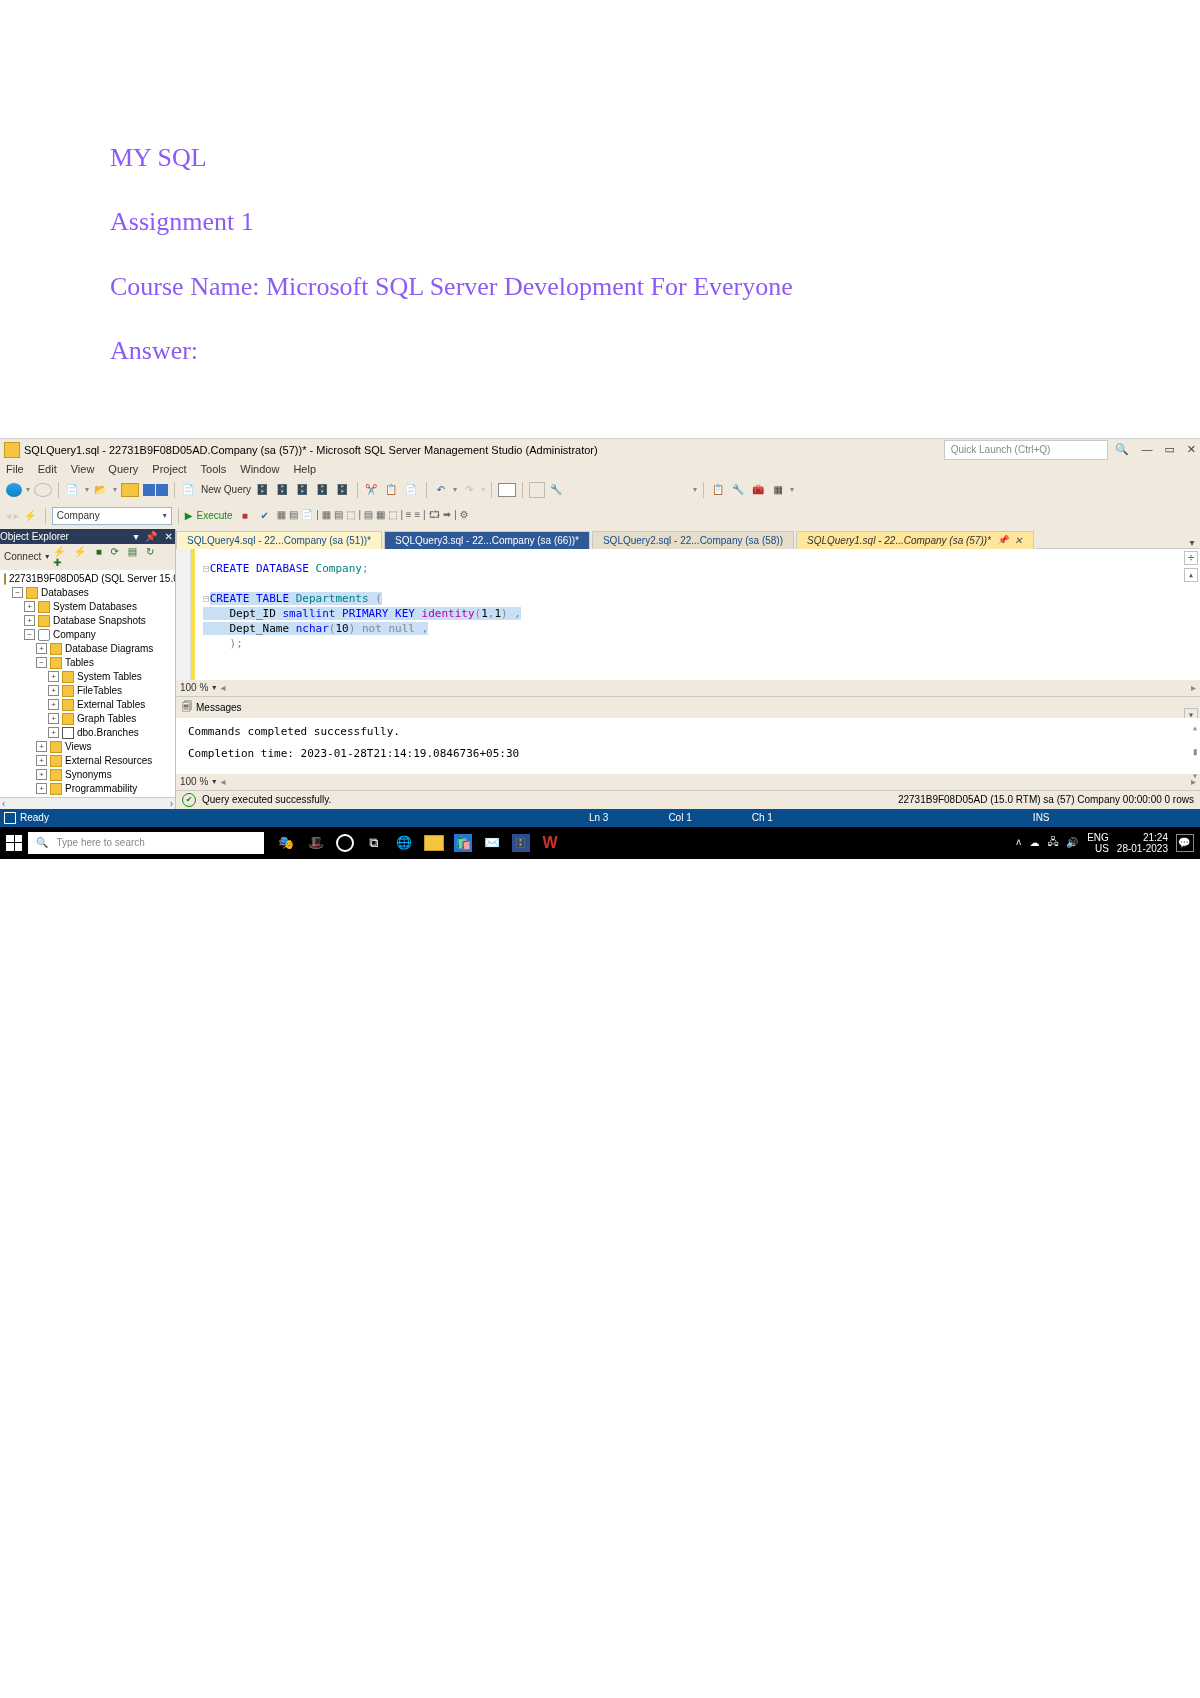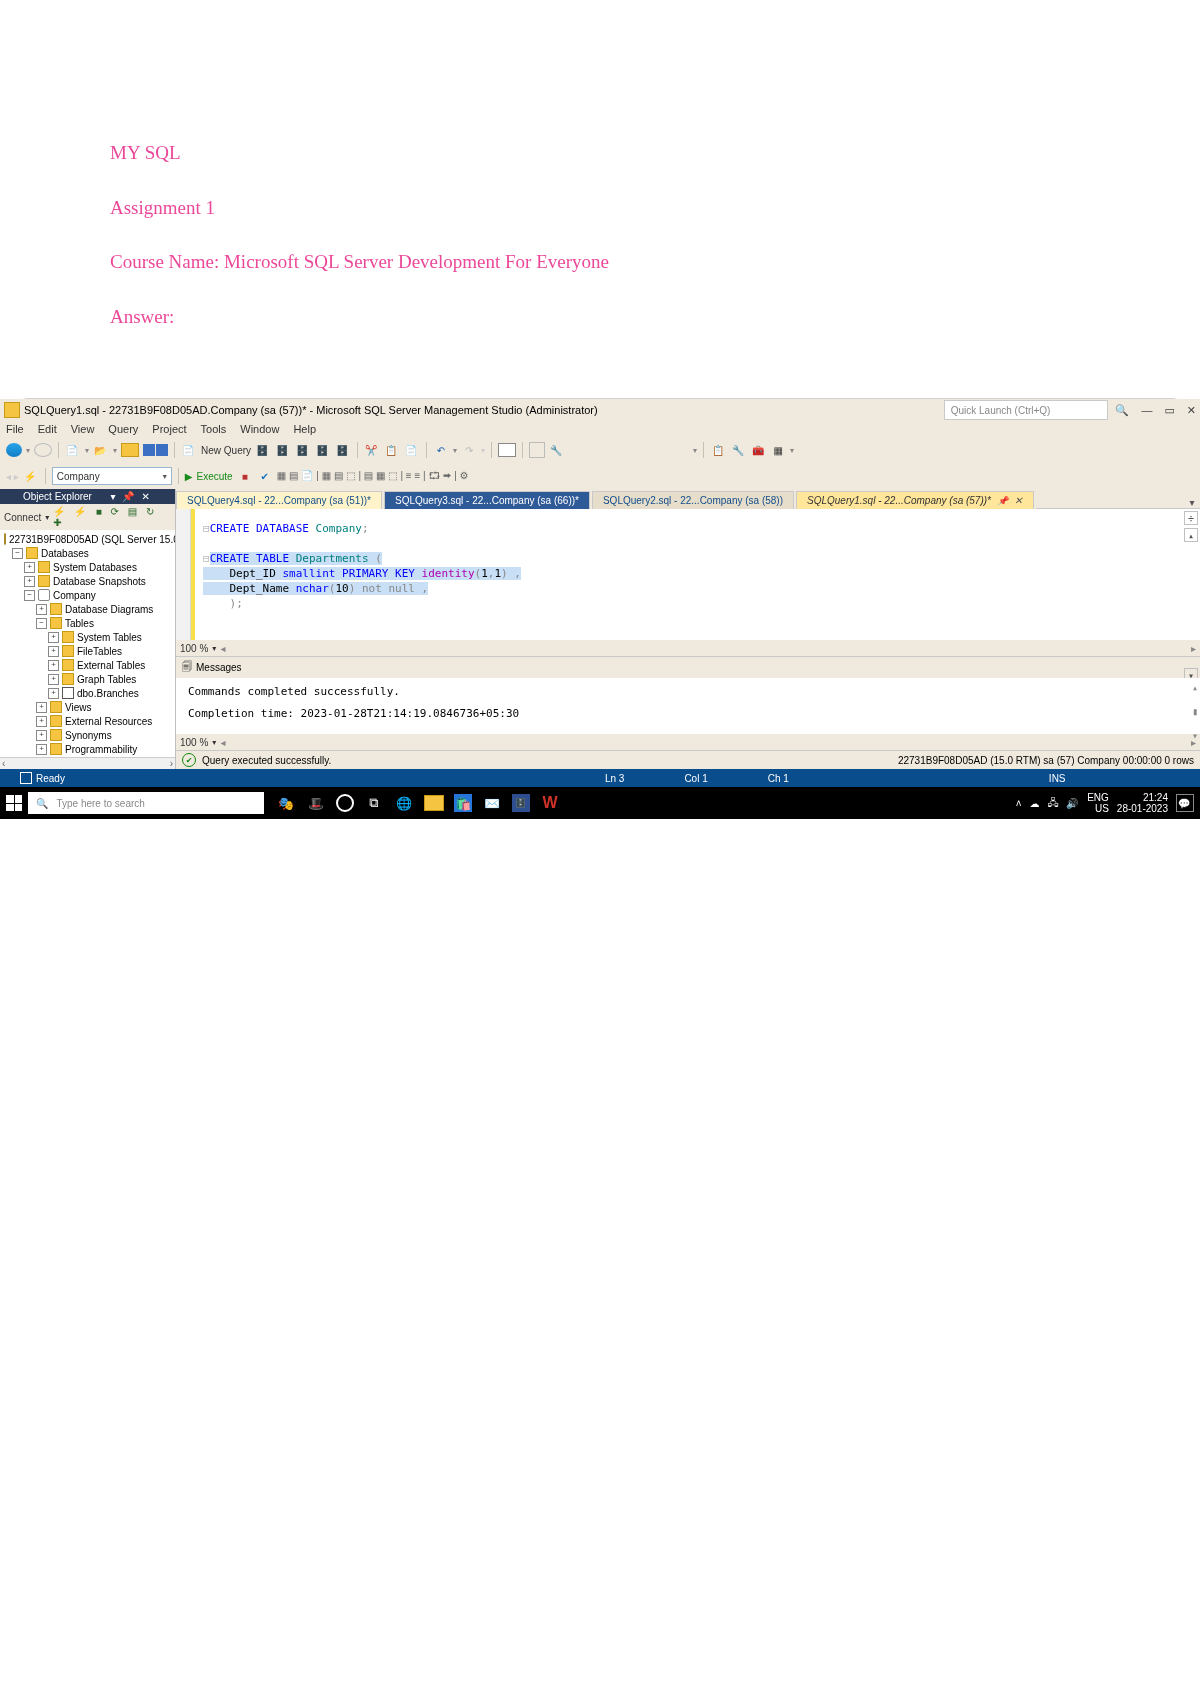--- a/index.html
+++ b/index.html
@@ -3,39 +3,38 @@
 <meta charset="utf-8">
 <style>
   body {
     margin: 0;
     background: #fff;
     font-family: "Times New Roman", serif;
     width: 1200px;
   }
   .doc-area {
     padding: 140px 110px 40px 110px;
-    font-size: 19px;
+    font-size: 26px;
     line-height: 1.4;
-    color: #ec4899;
+    color: #8b5cf6;
   }
   .doc-area p { margin: 0 0 28px 0; }
   .doc-area .course { margin-bottom: 28px; }
   .doc-area ol { margin: 0 0 20px 40px; padding-left: 0; }
   .doc-area li { padding-left: 6px; }
   .ans-label { margin-left: 0; }
 
   
   .ssms {
     width: 1200px;
     font-family: "Segoe UI", Tahoma, sans-serif;
     font-size: 11px;
     color: #000;
     background: #fca5a5;
     border-top: 1px solid #d0d0d0;
-    border-radius: 30px;
   }
   .ssms .titlebar {
     display: flex;
     align-items: center;
     height: 22px;
     background: #efe9de;
     padding: 0 4px;
     gap: 4px;
   }
   .ssms .titlebar .appicon {
@@ -99,21 +98,21 @@
   }
   .obj-explorer {
     width: 175px;
     display: flex; flex-direction: column;
     background: #fff;
     border-right: 1px solid #c0c0c0;
   }
   .oe-header {
     background: #293b58;
     color: #fff;
-    padding: 2px 23px;
+    padding: 2px 0;
     display:flex; align-items:center; justify-content:space-between;
     font-size: 10px;
   }
   .oe-connect {
     background:#efe9de; padding:2px 4px;
     display:flex; align-items:center; gap:4px;
     font-size:10px; color:#333;
   }
   .oe-tree {
     flex:1; overflow:hidden;
@@ -220,21 +219,21 @@
   }
   .status-ok .fill { flex:1;}
   .chk { color:#0a8a0a; width:12px; height:12px; border:1px solid #0a8a0a; border-radius:50%; display:inline-flex;align-items:center;justify-content:center; font-size:8px;}
 
   .bluebar {
     background:#0a4d8c;
     color:#fff;
     display:flex; align-items:center;
     font-size:10px;
     height:18px;
-    padding:0 20px;
+    padding:0 4px;
     gap:60px;
   }
   .bluebar .spacer{flex:0 0 420px;}
 
   .taskbar {
     background:#000;
     height:32px;
     display:flex; align-items:center;
     color:#fff;
     font-size:10px;

